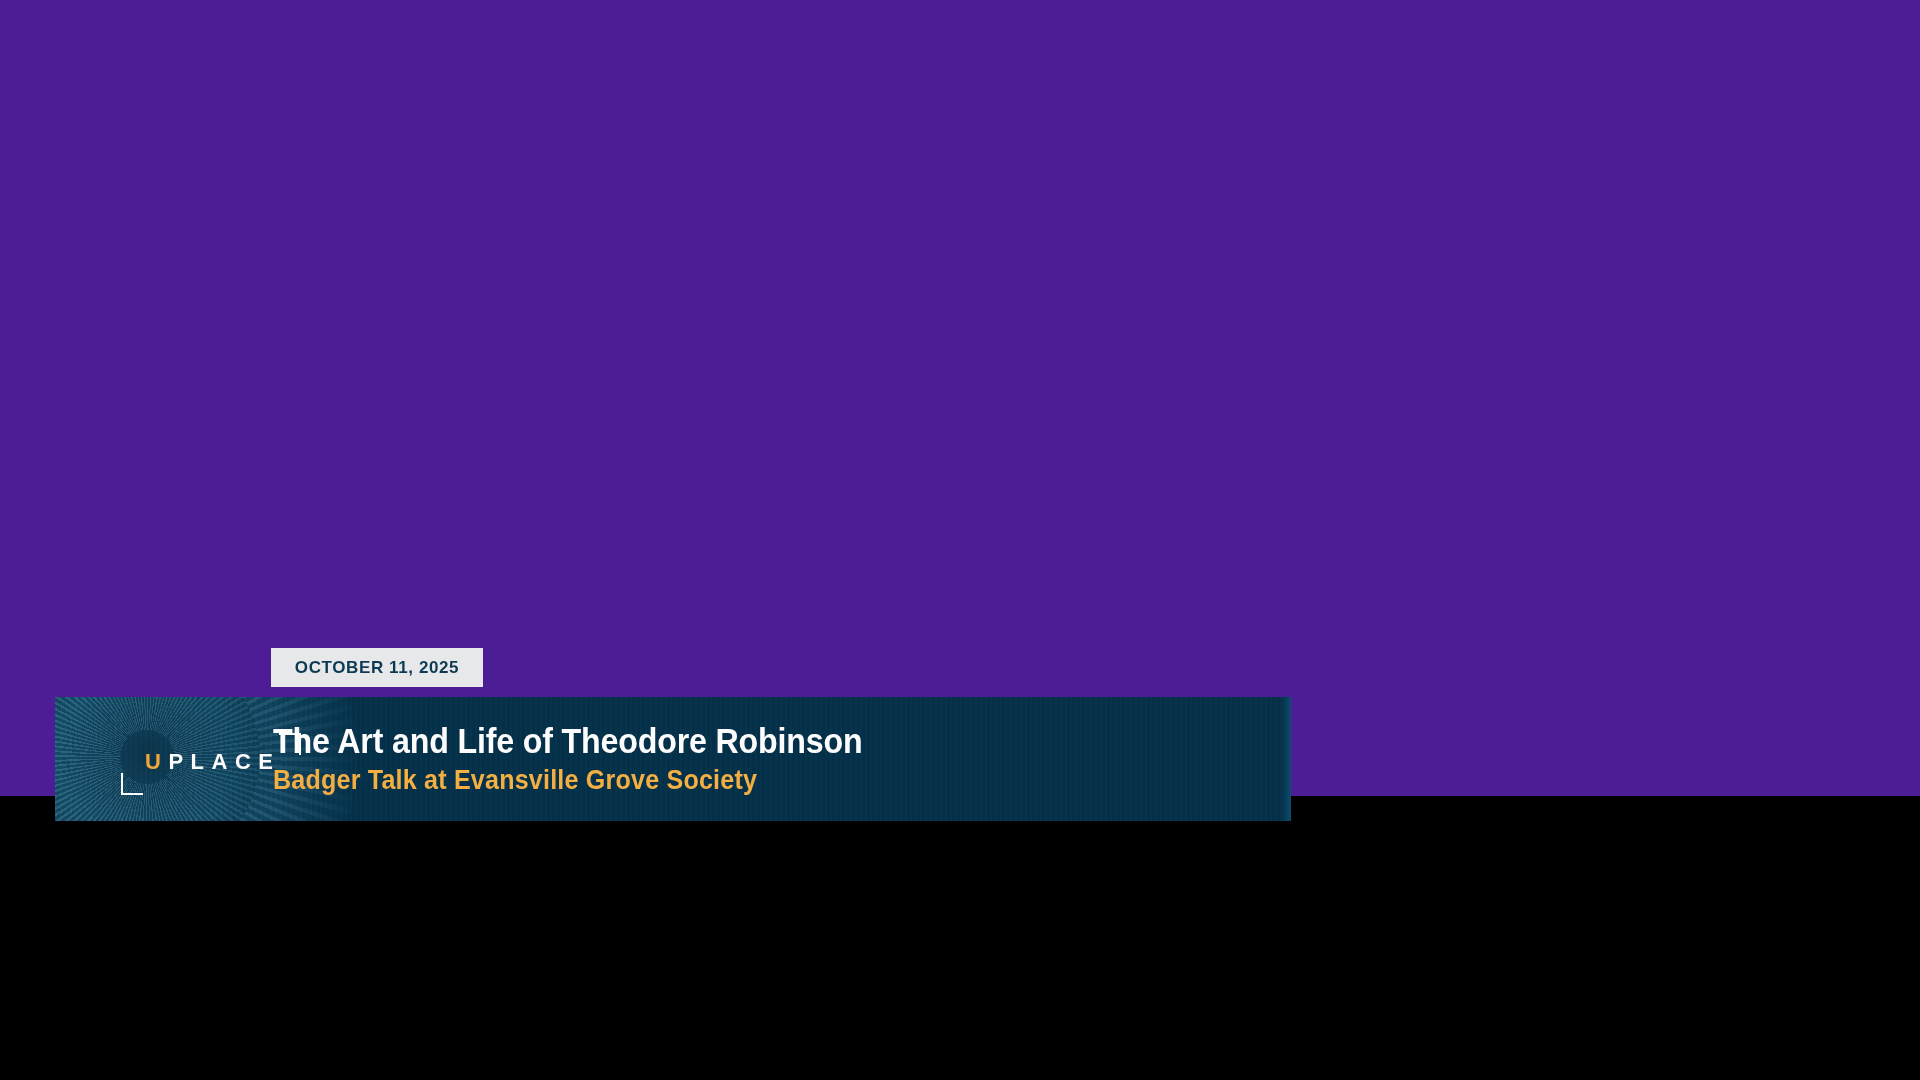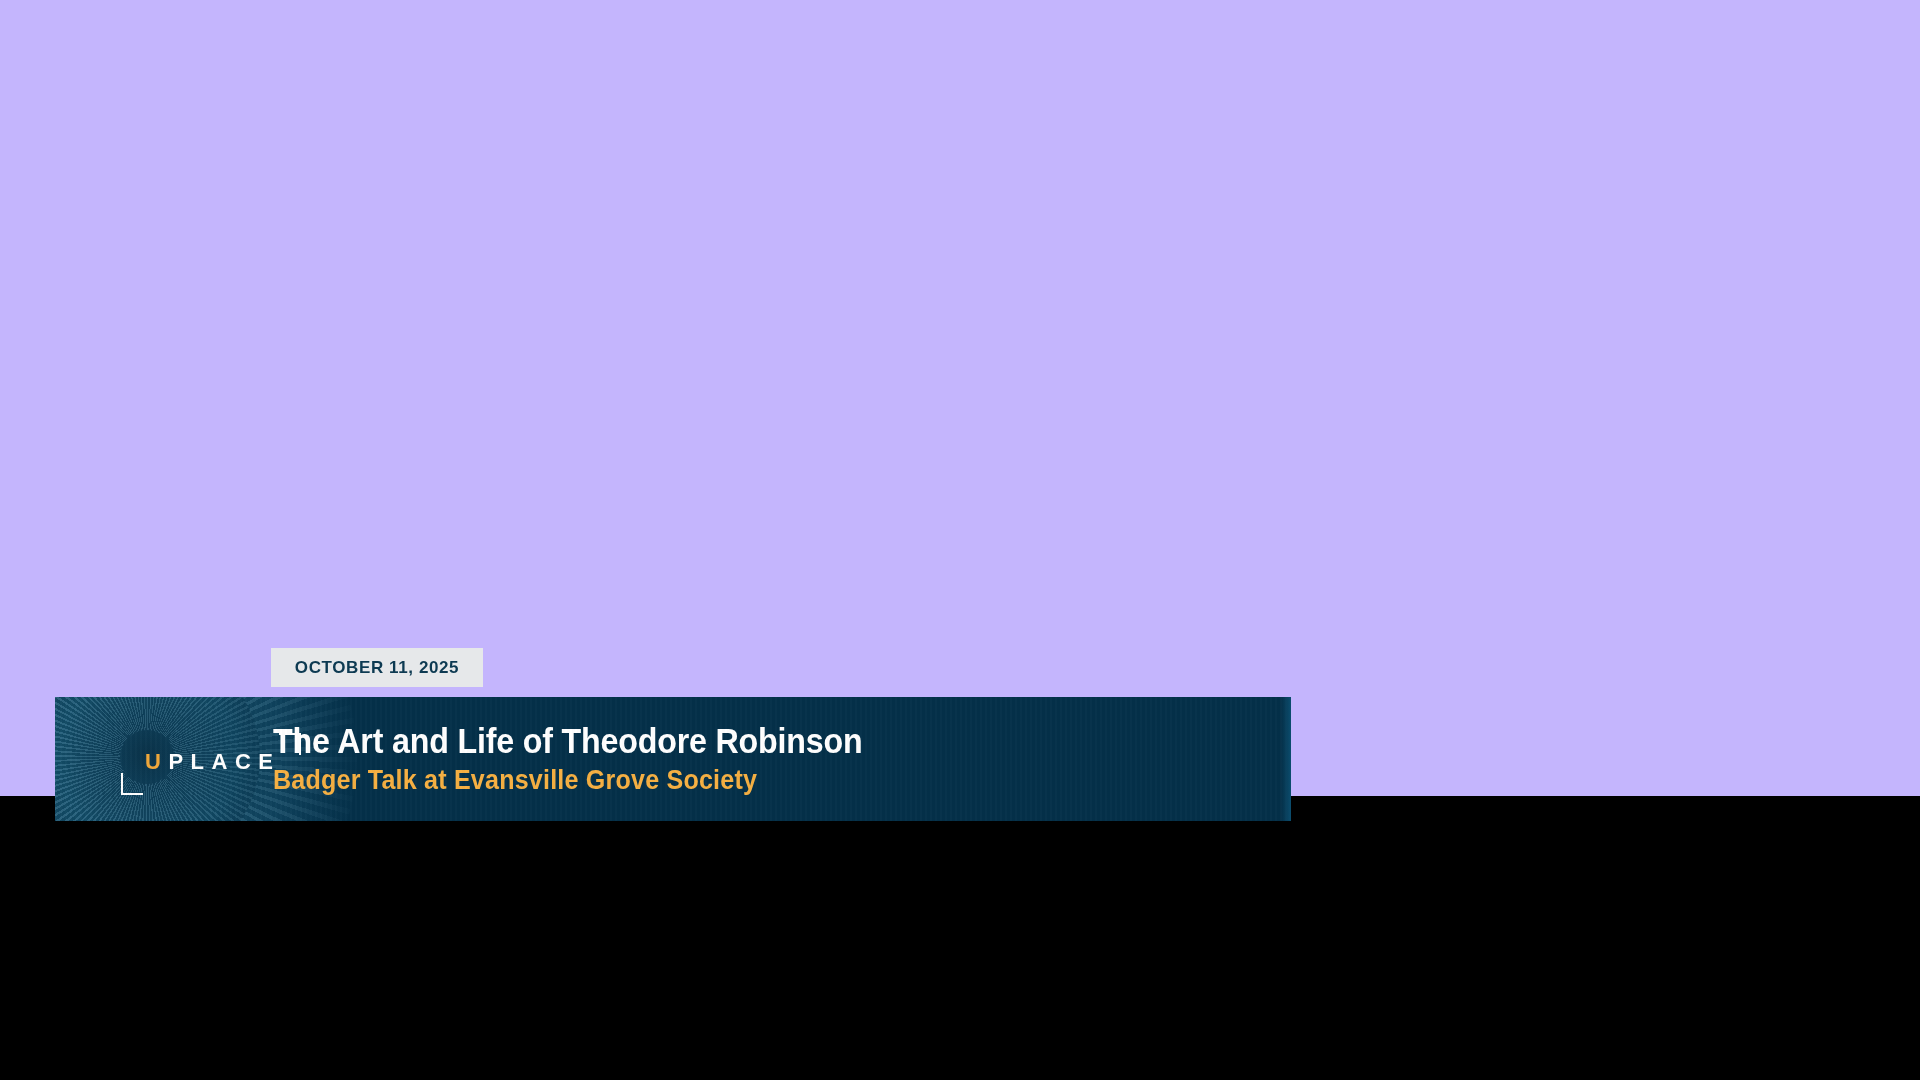--- a/index.html
+++ b/index.html
@@ -13,21 +13,21 @@
   body {
     font-family: "Liberation Sans", sans-serif;
     position: relative;
   }
 
   #stage {
     position: absolute;
     left: 0; top: 0;
     width: 1920px;
     height: 796px;
-    background: #c4b5fd;
+    background: #4c1d95;
   }
 
   
   .date-badge {
     position: absolute;
     left: 271px;
     top: 648px;
     width: 212px;
     height: 39px;
     background: #E6E8EA;

